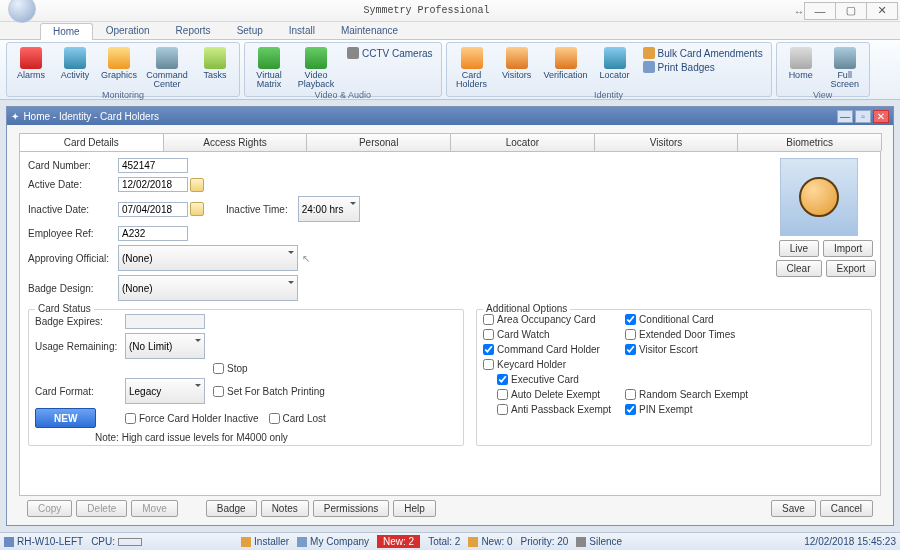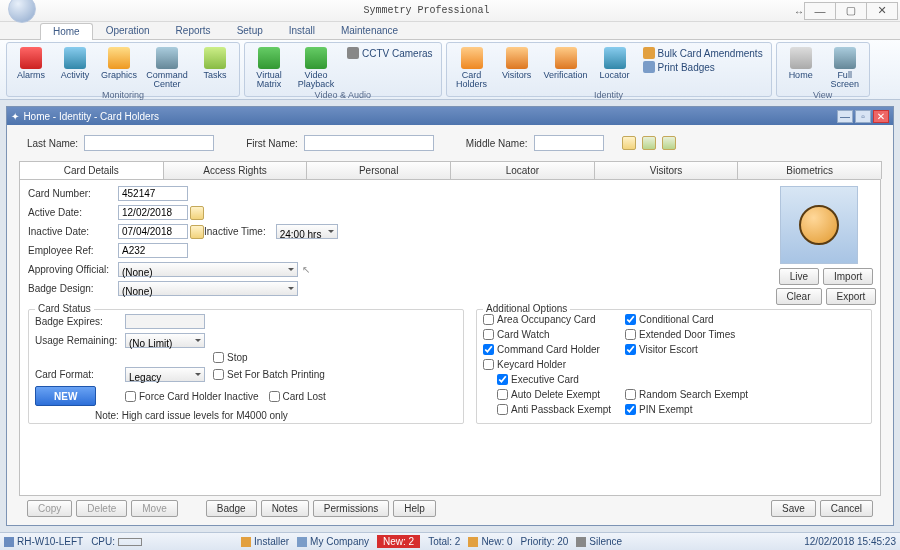--- a/index.html
+++ b/index.html
@@ -47,21 +47,21 @@
   
   .formtabs { display: flex; border-bottom: 1px solid #c0c0c0; margin-top: 2px; }
   .formtabs div { flex: 1; text-align: center; padding: 3px 0; border: 1px solid #c0c0c0; border-bottom: none; background: linear-gradient(#fdfdfd,#ececec); color: #333; margin-right: -1px; }
   .formtabs div.active { background: #fff; }
 
   
   .formarea { flex: 1; background: #fff; border: 1px solid #c0c0c0; border-top: none; padding: 6px 8px 4px; overflow: hidden; }
   .row { display: flex; align-items: center; margin-bottom: 4px; }
   .row label { color: #333; }
   .tin { height: 15px; border: 1px solid #aab8cc; background: #fff; padding: 0 3px; }
-  .sel { height: 15px; border: 1px solid #aab8cc; background: linear-gradient(#fdfdfd,#e9e9e9); padding: 4px 3px; position: relative; display: inline-flex; align-items: flex-start; }
+  .sel { height: 15px; border: 1px solid #aab8cc; background: linear-gradient(#fdfdfd,#e9e9e9); padding: 12px 3px; position: relative; display: inline-flex; align-items: center; }
   .sel::after { content: ""; position: absolute; right: 3px; top: 5px; border: 3px solid transparent; border-top-color: #555; }
   .btn { height: 17px; border: 1px solid #a0a0a0; background: linear-gradient(#fdfdfd,#e6e6e6); padding: 0 10px; display: inline-flex; align-items: center; color: #333; border-radius: 2px; }
   .btn.primary { background: linear-gradient(#6aa3f4,#2d6fd8); color: #fff; border-color: #1e55ac; font-weight: bold; padding: 0 18px; height: 20px; }
   .btn.disabled { color: #9a9a9a; }
   .chk { display: inline-flex; align-items: center; gap: 3px; color: #333; }
   .chk input { width: 11px; height: 11px; }
   .group { border: 1px solid #d4d4d4; border-radius: 2px; padding: 4px 6px 2px; position: relative; }
   .group > .legend { position: absolute; top: -7px; left: 6px; background: #fff; padding: 0 3px; color: #333; }
   .twocol { display: flex; gap: 12px; }
   .col { flex: 1; }
@@ -202,34 +202,20 @@
       <span style="margin-right:4px">✦</span>
       <span>Home - Identity - Card Holders</span>
       <div class="spacer"></div>
       <div class="wbtn">—</div>
       <div class="wbtn">▫</div>
       <div class="wbtn close">✕</div>
     </div>
 
     <div class="child-body">
 
-      <div class="searchrow">
-        <label>Last Name:</label>
-        <input class="tin" style="width: 130px;">
-        <div style="width:20px"></div>
-        <label>First Name:</label>
-        <input class="tin" style="width: 130px;">
-        <div style="width:20px"></div>
-        <label>Middle Name:</label>
-        <input class="tin" style="width: 70px;">
-        <div style="width:6px"></div>
-        <div class="sricon"></div>
-        <div class="sricon" style="background:linear-gradient(#e8f0d8,#b8d48a)"></div>
-        <div class="sricon" style="background:linear-gradient(#e8f0d8,#b8d48a)"></div>
-      </div>
 
       <div class="formtabs">
         <div class="active">Card Details</div>
         <div>Access Rights</div>
         <div>Personal</div>
         <div>Locator</div>
         <div>Visitors</div>
         <div>Biometrics</div>
       </div>
 
@@ -243,21 +229,21 @@
               </div>
             <div class="row">
                 <label style="width:90px">Active Date:</label>
                 <input class="tin" style="width: 70px;" value="12/02/2018">
                 <div class="sricon" style="margin-left:2px"></div>
               </div>
             <div class="row">
                 <label style="width:90px">Inactive Date:</label>
                 <input class="tin" style="width: 70px;" value="07/04/2018">
                 <div class="sricon" style="margin-left:2px"></div>
-              <label style="">Inactive Time:</label>
+              <label style="margin-left:22px">Inactive Time:</label>
               <div class="sel" style="width:62px;margin-left:10px">
                   <span>24:00 hrs</span>
                 </div>
               </div>
             <div class="row">
                 <label style="width:90px">Employee Ref:</label>
                 <input class="tin" style="width: 70px;" value="A232">
               </div>
             <div class="row">
                 <label style="width:90px">Approving Official:</label>

